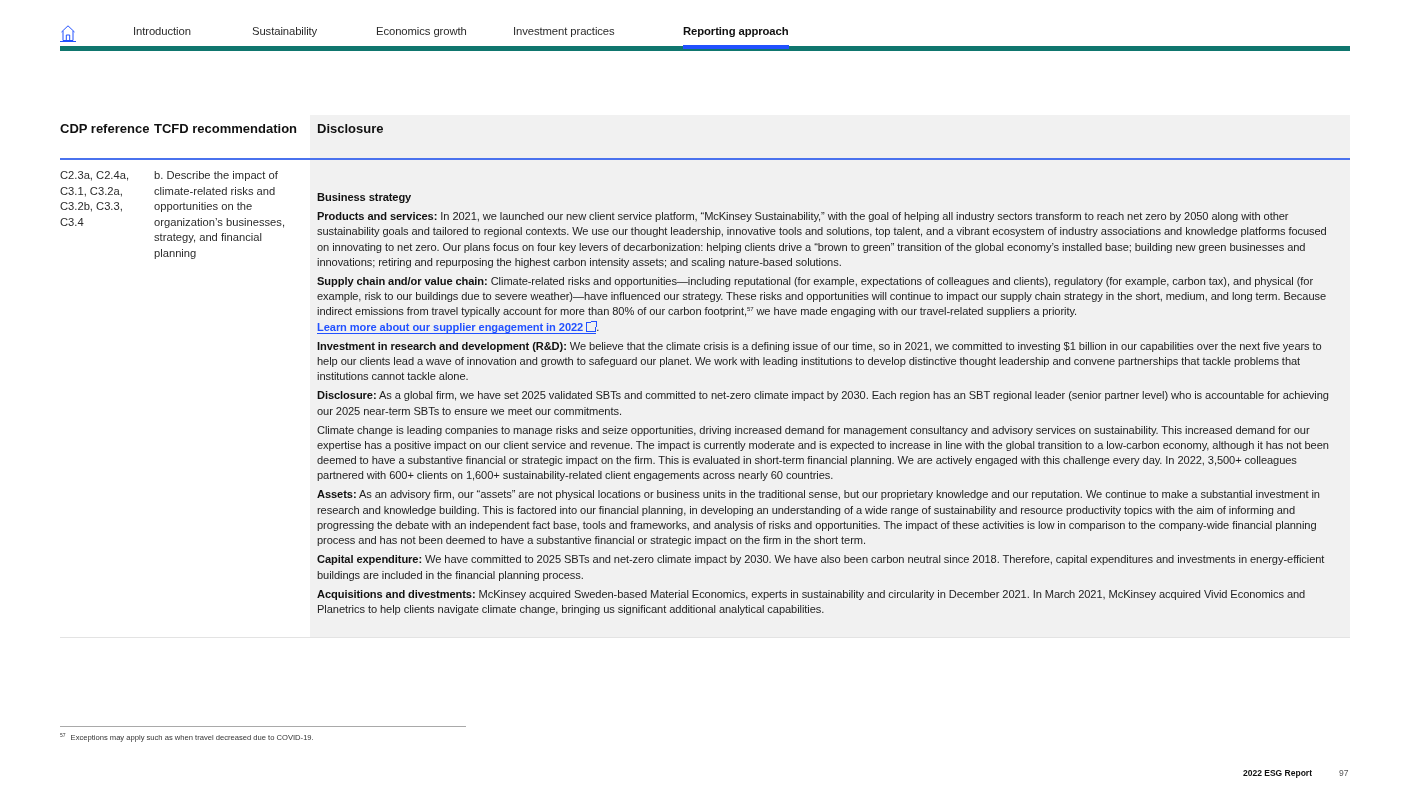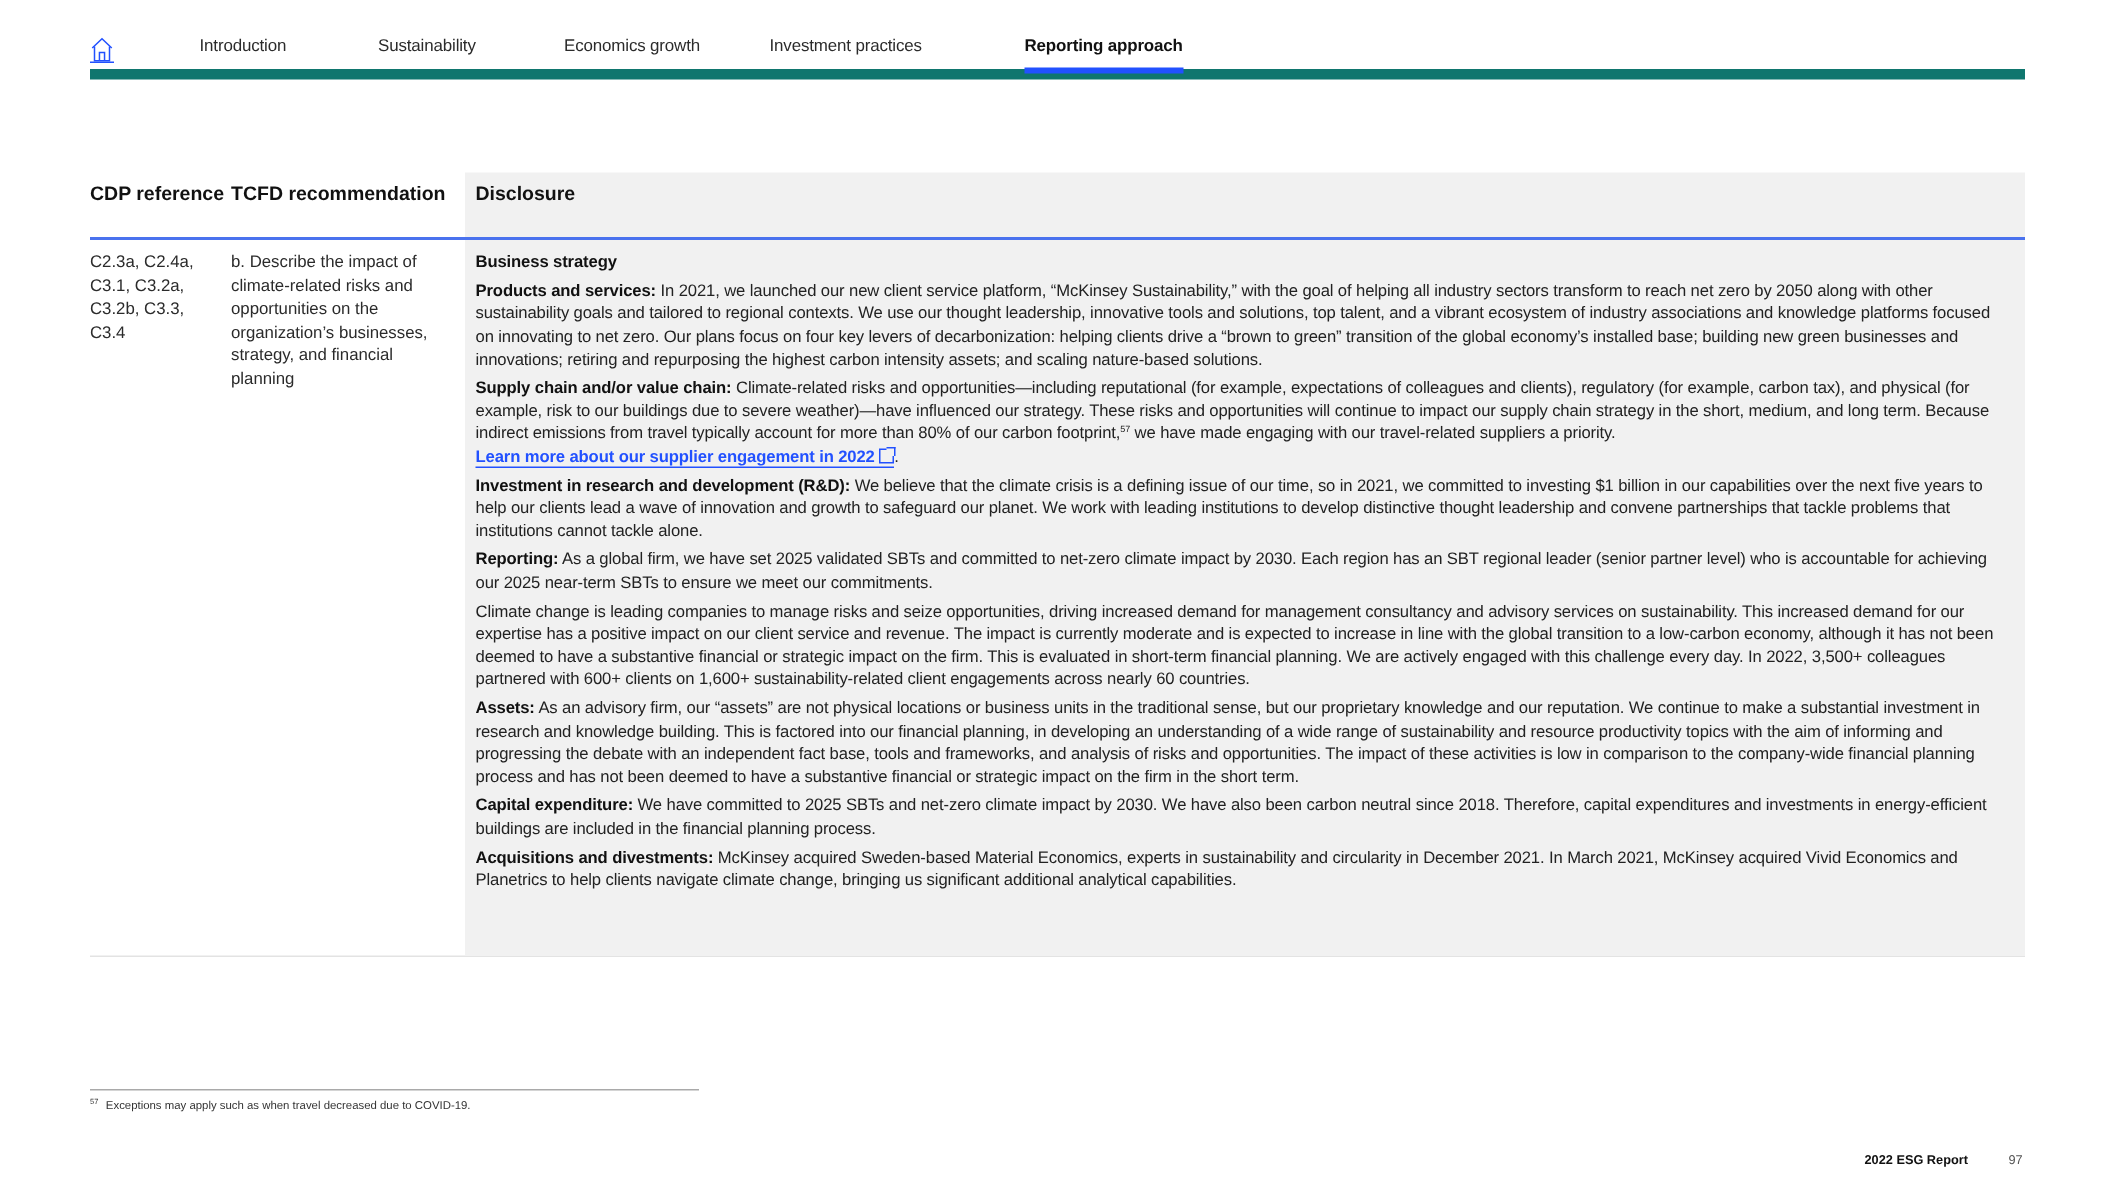--- a/index.html
+++ b/index.html
@@ -4,21 +4,21 @@
 <style>
   html, body { margin: 0; padding: 0; }
   body {
     width: 1410px; height: 794px; position: relative; overflow: hidden;
     background: #ffffff; color: #1b1b1b;
     font-family: "Liberation Sans", "DejaVu Sans", sans-serif;
   }
   
   .topnav {
     position: absolute; left: 60px; top: 0; width: 1290px; height: 46px;
-    border-bottom: 7px solid #0f766e;
+    border-bottom: 5px solid #0f766e;
   }
   .home {
     position: absolute; left: 0; top: 24px; width: 16px; height: 18px;
   }
   .navitem {
     position: absolute; top: 25px; font-size: 11.3px; color: #2b2b2b;
     white-space: nowrap; cursor: pointer; letter-spacing: -0.1px;
   }
   .navitem.active { font-weight: bold; color: #111; }
   .navitem.active::after {
@@ -36,21 +36,21 @@
 
   .tbody { position: relative; height: 477px; border-bottom: 1px solid #e3e3e3; }
   .td-cdp { position: absolute; left: 0; top: 8px; width: 80px; font-size: 11.2px; line-height: 15.5px; color: #2b2b2b; }
   .td-tcfd { position: absolute; left: 94px; top: 8px; width: 148px; font-size: 11.2px; line-height: 15.5px; color: #2b2b2b; }
   .td-disc {
     position: absolute; left: 250px; top: 0; right: 0; bottom: 0; background: #f1f1f1;
     padding: 8px 12px 0 7px; box-sizing: border-box;
     font-size: 11.1px; line-height: 15.3px; color: #222; letter-spacing: -0.08px;
   }
   .td-disc p { margin: 0 0 3.7px 0; }
-  .td-disc .h { font-weight: bold; color: #111; }
+  .td-disc .h { font-weight: bold; color: #111; margin-top: 22px; }
   .td-disc .hi { font-weight: bold; font-style: italic; color: #111; }
   .td-disc b { color: #111; }
   .td-disc sup { font-size: 6px; vertical-align: 4px; line-height: 0; }
   .link { color: #2251ff; font-weight: bold; text-decoration: none; border-bottom: 1px solid #2251ff; cursor: pointer; }
   .ext { display: inline-block; width: 8px; height: 8px; border: 1px solid #2251ff; margin-left: 3px; position: relative; vertical-align: -1px; }
   .ext::after { content: ""; position: absolute; right: -2px; top: -2px; width: 5px; height: 5px; border-top: 1px solid #2251ff; border-right: 1px solid #2251ff; background: #f1f1f1; }
 
   
   .fn-rule { position: absolute; left: 60px; top: 726px; width: 406px; height: 1px; background: #a9a9a9; }
   .fn { position: absolute; left: 60px; top: 732px; font-size: 7.6px; color: #333; white-space: nowrap; }
@@ -86,21 +86,21 @@
     <div class="th th-disc">Disclosure</div>
   </div>
   <div class="tbody">
     <div class="td-cdp">C2.3a, C2.4a, C3.1, C3.2a, C3.2b, C3.3, C3.4</div>
     <div class="td-tcfd">b. Describe the impact of climate-related risks and opportunities on the organization’s businesses, strategy, and financial planning</div>
     <div class="td-disc">
       <p class="h">Business strategy</p>
       <p><b>Products and services:</b><span> In 2021, we launched our new client service platform, “McKinsey Sustainability,” with the goal of helping all industry sectors transform to reach net zero by 2050 along with other sustainability goals and tailored to regional contexts. We use our thought leadership, innovative tools and solutions, top talent, and a vibrant ecosystem of industry associations and knowledge platforms focused on innovating to net zero. Our plans focus on four key levers of decarbonization: helping clients drive a “brown to green” transition of the global economy’s installed base; building new green businesses and innovations; retiring and repurposing the highest carbon intensity assets; and scaling nature-based solutions.</span></p>
       <p><b>Supply chain and/or value chain:</b><span> Climate-related risks and opportunities—including reputational (for example, expectations of colleagues and clients), regulatory (for example, carbon tax), and physical (for example, risk to our buildings due to severe weather)—have influenced our strategy. These risks and opportunities will continue to impact our supply chain strategy in the short, medium, and long term. Because indirect emissions from travel typically account for more than 80% of our carbon footprint,</span><sup>57</sup><span> we have made engaging with our travel-related suppliers a priority.</span><br><a class="link"><span>Learn more about our supplier engagement in 2022</span><span class="ext"></span></a><span>.</span></p>
       <p><b>Investment in research and development (R&amp;D):</b><span> We believe that the climate crisis is a defining issue of our time, so in 2021, we committed to investing $1 billion in our capabilities over the next five years to help our clients lead a wave of innovation and growth to safeguard our planet. We work with leading institutions to develop distinctive thought leadership and convene partnerships that tackle problems that institutions cannot tackle alone.</span></p>
-      <p><b>Reporting:</b><span> As a global firm, we have set 2025 validated SBTs and committed to net-zero climate impact by 2030. Each region has an SBT regional leader (senior partner level) who is accountable for achieving our 2025 near-term SBTs to ensure we meet our commitments.</span></p>
+      <p><b>Disclosure:</b><span> As a global firm, we have set 2025 validated SBTs and committed to net-zero climate impact by 2030. Each region has an SBT regional leader (senior partner level) who is accountable for achieving our 2025 near-term SBTs to ensure we meet our commitments.</span></p>
       <p>Climate change is leading companies to manage risks and seize opportunities, driving increased demand for management consultancy and advisory services on sustainability. This increased demand for our expertise has a positive impact on our client service and revenue. The impact is currently moderate and is expected to increase in line with the global transition to a low-carbon economy, although it has not been deemed to have a substantive financial or strategic impact on the firm. This is evaluated in short-term financial planning. We are actively engaged with this challenge every day. In 2022, 3,500+ colleagues partnered with 600+ clients on 1,600+ sustainability-related client engagements across nearly 60 countries.</p>
       <p><b>Assets:</b><span> As an advisory firm, our “assets” are not physical locations or business units in the traditional sense, but our proprietary knowledge and our reputation. We continue to make a substantial investment in research and knowledge building. This is factored into our financial planning, in developing an understanding of a wide range of sustainability and resource productivity topics with the aim of informing and progressing the debate with an independent fact base, tools and frameworks, and analysis of risks and opportunities. The impact of these activities is low in comparison to the company-wide financial planning process and has not been deemed to have a substantive financial or strategic impact on the firm in the short term.</span></p>
       <p><b>Capital expenditure:</b><span> We have committed to 2025 SBTs and net-zero climate impact by 2030. We have also been carbon neutral since 2018. Therefore, capital expenditures and investments in energy-efficient buildings are included in the financial planning process.</span></p>
       <p><b>Acquisitions and divestments:</b><span> McKinsey acquired Sweden-based Material Economics, experts in sustainability and circularity in December 2021. In March 2021, McKinsey acquired Vivid Economics and Planetrics to help clients navigate climate change, bringing us significant additional analytical capabilities.</span></p>
     </div>
   </div>
 </div>
 
 <div class="fn-rule"></div>
 <div class="fn"><sup>57</sup><span>Exceptions may apply such as when travel decreased due to COVID-19.</span></div>

